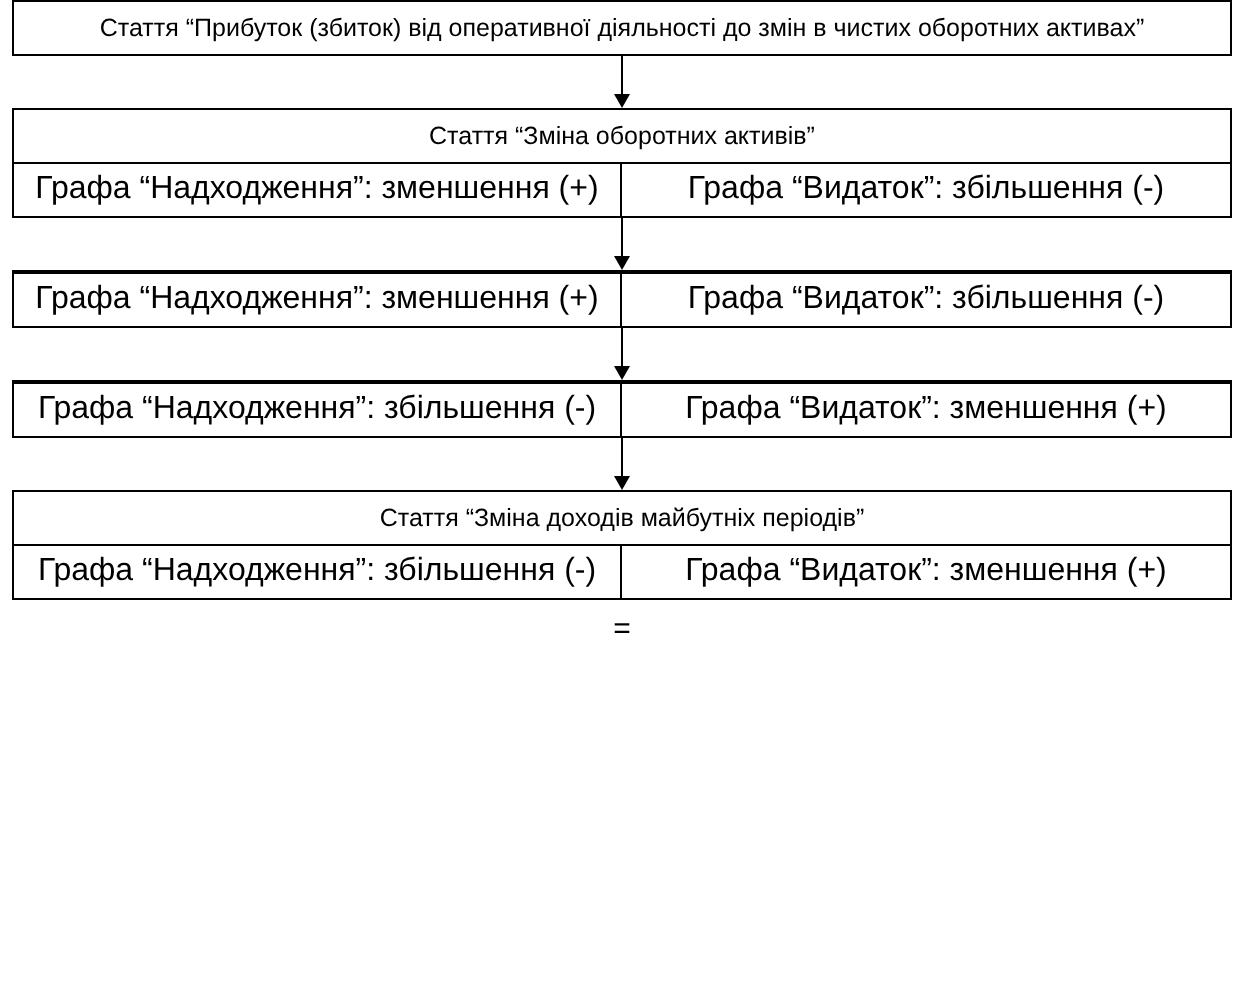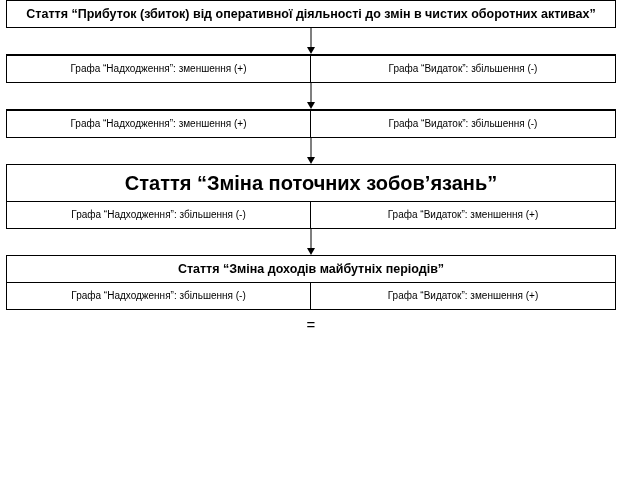--- a/index.html
+++ b/index.html
@@ -25,36 +25,35 @@
     border: 1px solid #000000;
     box-sizing: border-box;
     width: 610px;
     background: #ffffff;
   }
   .row-title {
     text-align: center;
     font-size: 12.5px;
     line-height: 16px;
     padding: 5px 8px;
-    font-weight: bold;
   }
   .row-title.big {
     font-size: 20px;
     font-weight: bold;
     line-height: 26px;
     padding: 5px 8px;
   }
   .split {
     display: flex;
     border-top: 1px solid #000000;
   }
   .split .cell {
     flex: 1 1 50%;
     text-align: center;
-    font-size: 10px;
+    font-size: 16px;
     line-height: 16px;
     padding: 5px 6px;
     box-sizing: border-box;
   }
   .split .cell.left {
     border-right: 1px solid #000000;
   }
   .connector {
     width: 610px;
     height: 26px;
@@ -96,20 +95,21 @@
   <div class="block">
     <div class="row-title">Стаття “Прибуток (збиток) від оперативної діяльності до змін в чистих оборотних активах”</div>
   </div>
 
   <div class="connector">
     <div class="stem"></div>
     <div class="head"></div>
   </div>
 
   <div class="block">
+    <div class="row-title">Стаття “Зміна оборотних активів”</div>
     <div class="split">
       <div class="cell left">Графа “Надходження”: зменшення (+)</div>
       <div class="cell">Графа “Видаток”: збільшення (-)</div>
     </div>
   </div>
 
   <div class="connector">
     <div class="stem"></div>
     <div class="head"></div>
   </div>
@@ -120,21 +120,20 @@
       <div class="cell">Графа “Видаток”: збільшення (-)</div>
     </div>
   </div>
 
   <div class="connector">
     <div class="stem"></div>
     <div class="head"></div>
   </div>
 
   <div class="block">
-    <div class="row-title big">Стаття “Зміна поточних зобов’язань”</div>
     <div class="split">
       <div class="cell left">Графа “Надходження”: збільшення (-)</div>
       <div class="cell">Графа “Видаток”: зменшення (+)</div>
     </div>
   </div>
 
   <div class="connector">
     <div class="stem"></div>
     <div class="head"></div>
   </div>

